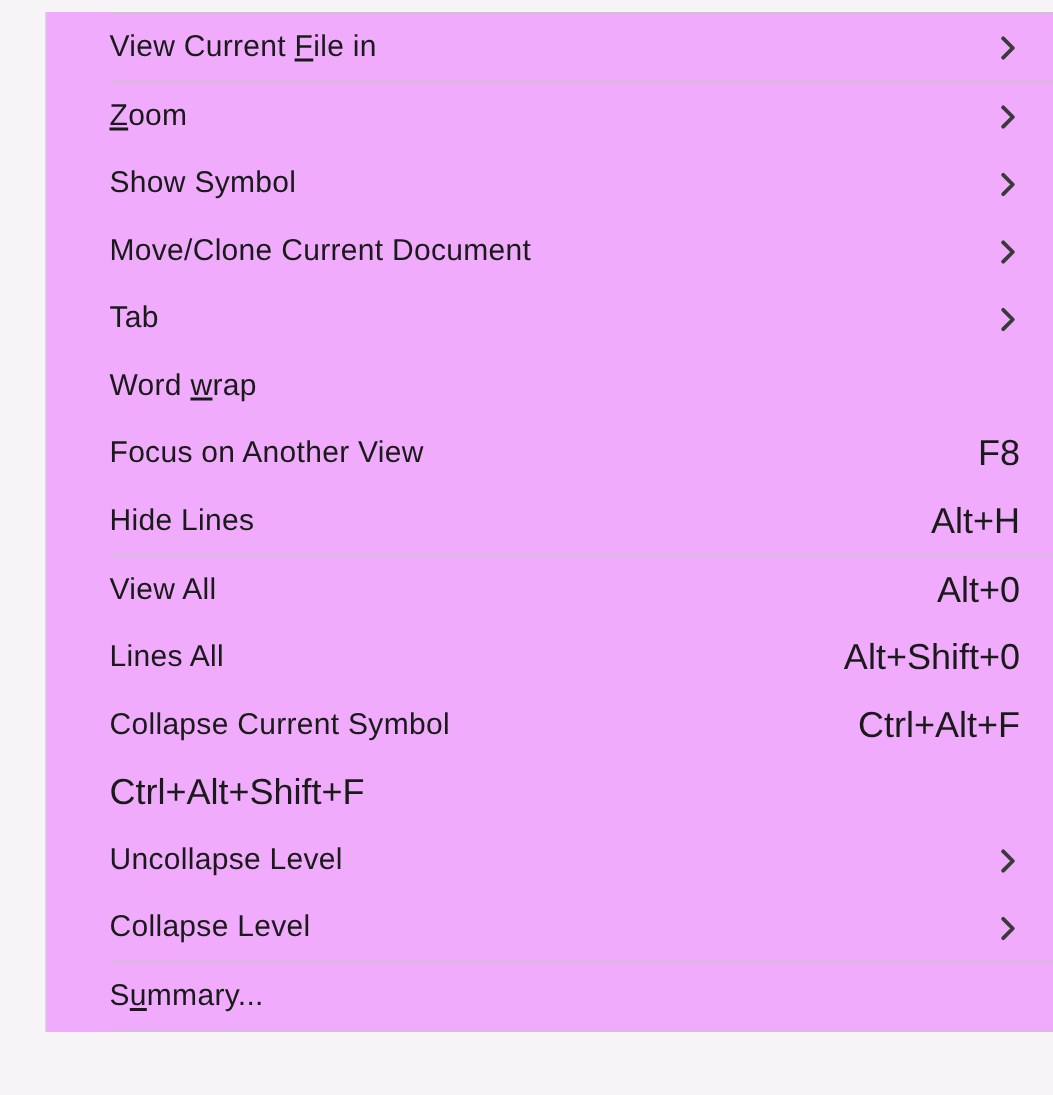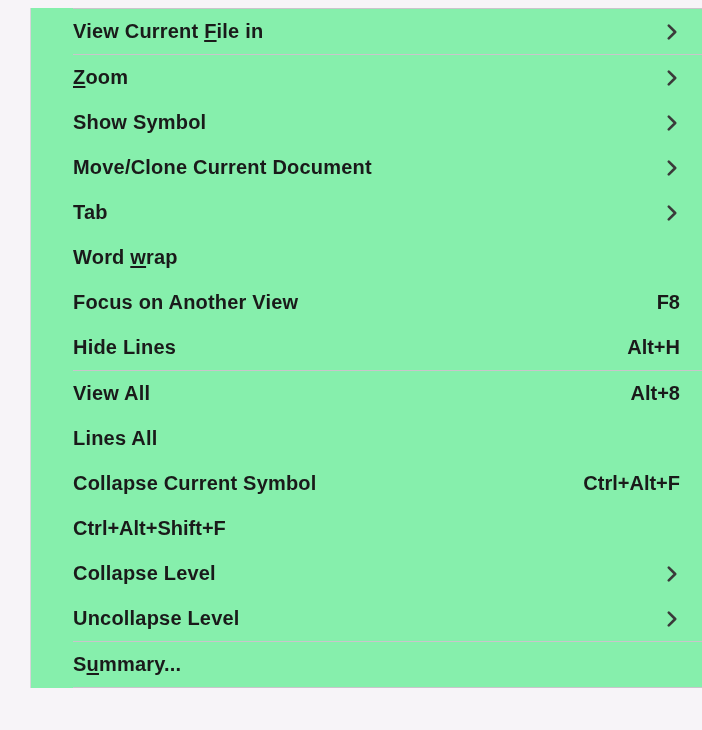--- a/index.html
+++ b/index.html
@@ -11,41 +11,40 @@
       font-family: "Segoe UI", Tahoma, sans-serif;
       font-size: 20px;
       background: #f7f4f8;
       width: 702px;
       height: 730px;
       color: #1a1a1a;
       padding-left: 30px;
       padding-top: 8px;
     }
     .menu {
-      background: #86efac;
+      background: #f0abfc;
       border-left: 1px solid #d8d4da;
       width: 672px;
-      font-weight: bold;
     }
     .menu-item {
       display: flex;
       align-items: center;
       justify-content: space-between;
       height: 45px;
       padding-left: 42px;
       padding-right: 22px;
       cursor: pointer;
     }
     .menu-label {
       color: #1a1a1a;
       letter-spacing: 0.2px;
     }
     .menu-shortcut {
       color: #1a1a1a;
-      font-size: 20px;
+      font-size: 24px;
     }
     .chevron {
       display: inline-flex;
       align-items: center;
       justify-content: center;
       width: 16px;
       height: 16px;
     }
     .chevron svg {
       width: 10px;
@@ -116,42 +115,43 @@
       <span class="menu-label">Focus on Another View</span>
       <span class="menu-shortcut">F8</span>
     </div>
     <div class="menu-item">
       <span class="menu-label">Hide Lines</span>
       <span class="menu-shortcut">Alt+H</span>
     </div>
     <div class="separator"></div>
     <div class="menu-item">
       <span class="menu-label">View All</span>
-      <span class="menu-shortcut">Alt+8</span>
+      <span class="menu-shortcut">Alt+0</span>
     </div>
     <div class="menu-item">
       <span class="menu-label">Lines All</span>
+      <span class="menu-shortcut">Alt+Shift+0</span>
     </div>
     <div class="menu-item">
       <span class="menu-label">Collapse Current Symbol</span>
       <span class="menu-shortcut">Ctrl+Alt+F</span>
     </div>
     <div class="menu-item">
       <span class="menu-shortcut">Ctrl+Alt+Shift+F</span>
     </div>
     <div class="menu-item">
-      <span class="menu-label">Collapse Level</span>
+      <span class="menu-label">Uncollapse Level</span>
       <span class="chevron">
         <svg viewBox="0 0 6 10" xmlns="http://www.w3.org/2000/svg">
           <path d="M1 1 L5 5 L1 9" fill="none" stroke="#3a3a3a" stroke-width="1.6" stroke-linecap="round" stroke-linejoin="round"></path>
         </svg>
       </span>
     </div>
     <div class="menu-item">
-      <span class="menu-label">Uncollapse Level</span>
+      <span class="menu-label">Collapse Level</span>
       <span class="chevron">
         <svg viewBox="0 0 6 10" xmlns="http://www.w3.org/2000/svg">
           <path d="M1 1 L5 5 L1 9" fill="none" stroke="#3a3a3a" stroke-width="1.6" stroke-linecap="round" stroke-linejoin="round"></path>
         </svg>
       </span>
     </div>
     <div class="separator"></div>
     <div class="menu-item">
       <span class="menu-label">S<span class="underline">u</span>mmary...</span>
     </div>

